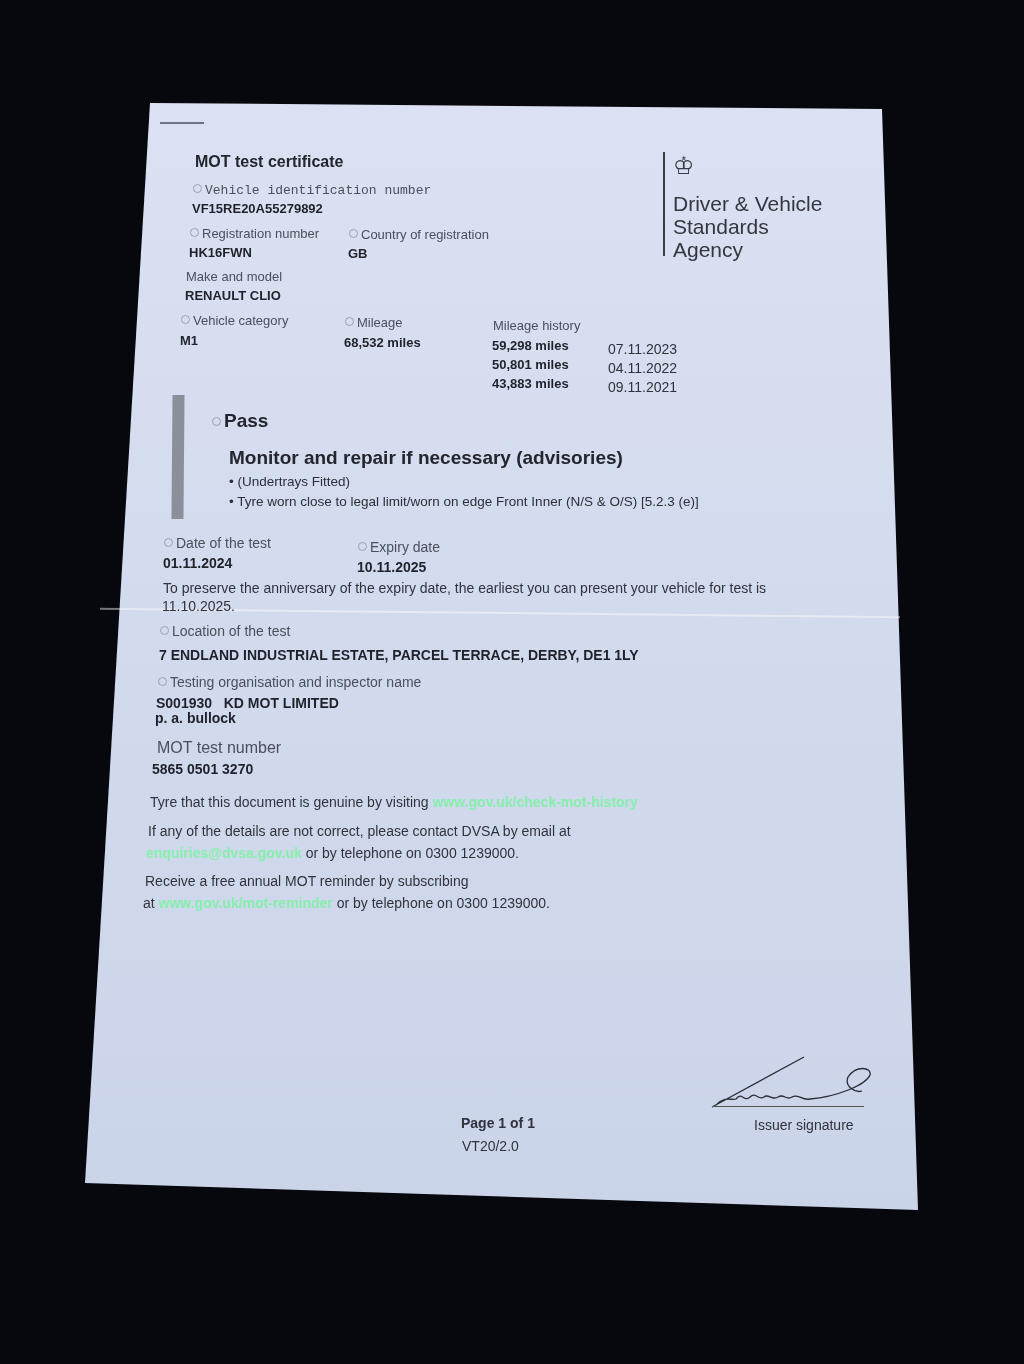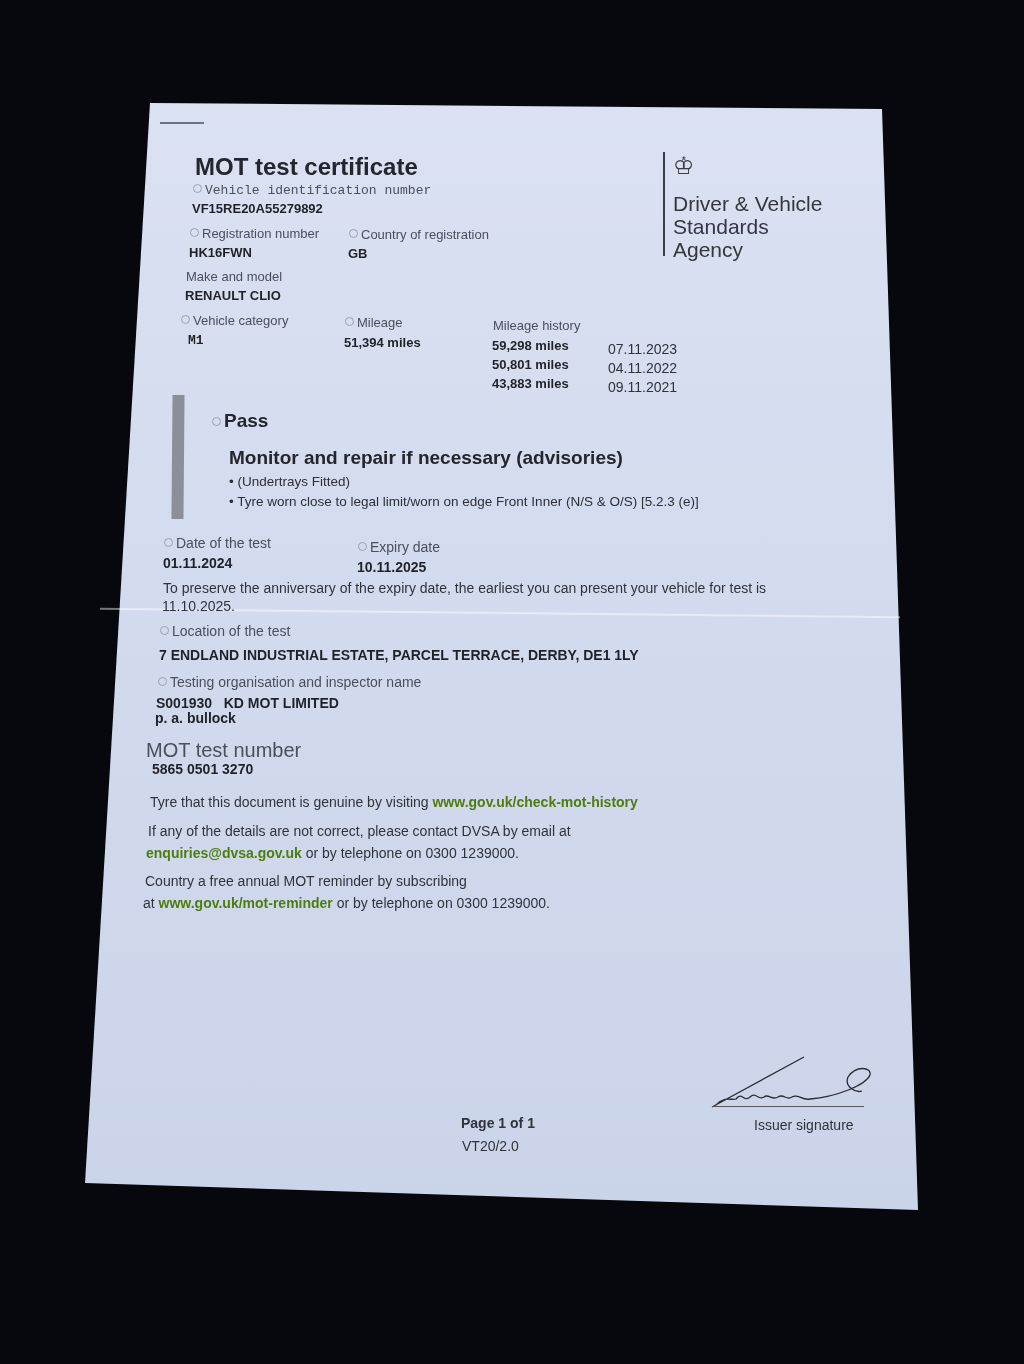--- a/index.html
+++ b/index.html
@@ -22,29 +22,29 @@
     position: absolute; left: 160px; top: 122px; width: 44px; height: 2px;
     background: #6b7486;
   }
   .t { position: absolute; color: #2c2f38; white-space: nowrap; }
   .lbl { font-size: 13px; color: #4a4f5c; }
   .val { font-size: 13px; font-weight: bold; color: #1f222a; }
   .circ {
     display: inline-block; width: 7px; height: 7px; border: 1px solid #9aa1b2;
     border-radius: 50%; margin-right: 3px; vertical-align: 1px;
   }
-  .title { font-size: 24px; font-weight: bold; color: #23262e; }
+  .title { font-size: 16px; font-weight: bold; color: #23262e; }
   .dvsa { font-size: 21px; color: #34373f; line-height: 23px; white-space: normal; width: 200px; }
   .dvsa-bar { position: absolute; left: 663px; top: 152px; width: 2px; height: 104px; background: #3a3d45; }
   .crest { position: absolute; left: 673px; top: 152px; font-size: 24px; color: #3a3d45; }
   .pass-bar { position: absolute; left: 172px; top: 395px; width: 12px; height: 124px; background: #8a8f99; transform: rotate(0.5deg); }
   .h2 { font-size: 19px; font-weight: bold; color: #23262e; }
   .bullet { font-size: 13.5px; color: #2c2f38; }
   .body { font-size: 14px; color: #30333c; }
-  .b { font-weight: bold; color: #4d7c0f; }
+  .b { font-weight: bold; color: #86efac; }
   .sig { position: absolute; left: 706px; top: 1055px; }
   .sig-line { position: absolute; left: 712px; top: 1106px; width: 152px; height: 1px; background: #555; }
 </style>
 </head>
 <body>
 
 <div class="paper"></div>
 <div class="fold"></div>
 <div class="staple"></div>
 
@@ -63,23 +63,23 @@
 
 <div class="t lbl" style="left:190px;top:226px;"><span class="circ"></span><span>Registration number</span></div>
 <div class="t val" style="left:189px;top:245px;">HK16FWN</div>
 <div class="t lbl" style="left:349px;top:227px;"><span class="circ"></span><span>Country of registration</span></div>
 <div class="t val" style="left:348px;top:246px;">GB</div>
 
 <div class="t lbl" style="left:186px;top:269px;">Make and model</div>
 <div class="t val" style="left:185px;top:288px;">RENAULT CLIO</div>
 
 <div class="t lbl" style="left:181px;top:313px;"><span class="circ"></span><span>Vehicle category</span></div>
-<div class="t val" style="left:188px;top:333px;font-family:Liberation Mono, monospace;">M1</div>
+<div class="t val" style="left:180px;top:333px;">M1</div>
 <div class="t lbl" style="left:345px;top:315px;"><span class="circ"></span><span>Mileage</span></div>
-<div class="t val" style="left:344px;top:335px;">51,394 miles</div>
+<div class="t val" style="left:344px;top:335px;">68,532 miles</div>
 
 <div class="t lbl" style="left:493px;top:318px;">Mileage history</div>
 <div class="t val" style="left:492px;top:338px;">59,298 miles</div>
 <div class="t body" style="left:608px;top:341px;">07.11.2023</div>
 <div class="t val" style="left:492px;top:357px;">50,801 miles</div>
 <div class="t body" style="left:608px;top:360px;">04.11.2022</div>
 <div class="t val" style="left:492px;top:376px;">43,883 miles</div>
 <div class="t body" style="left:608px;top:379px;">09.11.2021</div>
 
 <div class="pass-bar"></div>
@@ -95,27 +95,27 @@
 <div class="t body" style="left:163px;top:580px;">To preserve the anniversary of the expiry date, the earliest you can present your vehicle for test is</div>
 <div class="t body" style="left:162px;top:598px;">11.10.2025.</div>
 
 <div class="t lbl" style="left:160px;top:623px;font-size:14px;"><span class="circ"></span><span>Location of the test</span></div>
 <div class="t val" style="left:159px;top:647px;font-size:14px;">7 ENDLAND INDUSTRIAL ESTATE, PARCEL TERRACE, DERBY, DE1 1LY</div>
 
 <div class="t lbl" style="left:158px;top:674px;font-size:14px;"><span class="circ"></span><span>Testing organisation and inspector name</span></div>
 <div class="t val" style="left:156px;top:695px;font-size:14px;"><span>S001930</span>&nbsp;&nbsp;&nbsp;<span>KD MOT LIMITED</span></div>
 <div class="t val" style="left:155px;top:710px;font-size:14px;">p. a. bullock</div>
 
-<div class="t lbl" style="left:146px;top:739px;font-size:20px;text-align:right;">MOT test number</div>
+<div class="t lbl" style="left:157px;top:739px;font-size:16px;text-align:right;">MOT test number</div>
 <div class="t val" style="left:152px;top:761px;font-size:14px;">5865 0501 3270</div>
 
 <div class="t body" style="left:150px;top:794px;"><span>Tyre that this document is genuine by visiting </span><span class="b">www.gov.uk/check-mot-history</span></div>
 <div class="t body" style="left:148px;top:823px;">If any of the details are not correct, please contact DVSA by email at</div>
 <div class="t body" style="left:146px;top:845px;"><span class="b">enquiries@dvsa.gov.uk</span><span> or by telephone on 0300 1239000.</span></div>
-<div class="t body" style="left:145px;top:873px;">Country a free annual MOT reminder by subscribing</div>
+<div class="t body" style="left:145px;top:873px;">Receive a free annual MOT reminder by subscribing</div>
 <div class="t body" style="left:143px;top:895px;"><span>at </span><span class="b">www.gov.uk/mot-reminder</span><span> or by telephone on 0300 1239000.</span></div>
 
 <div class="t body" style="left:461px;top:1115px;font-weight:bold;">Page 1 of 1</div>
 <div class="t body" style="left:462px;top:1138px;">VT20/2.0</div>
 
 <svg class="sig" width="170" height="60" viewBox="0 0 170 60">
   <path d="M6 52 L98 2 M10 50 C20 40,26 46,30 44 C36 36,38 48,44 42 C50 36,52 46,58 42 C62 38,66 46,72 42 C78 38,80 46,86 42 C92 38,96 46,104 44 C130 42,160 30,164 20 C166 12,150 10,142 22 C138 32,150 38,156 36" fill="none" stroke="#2a2d35" stroke-width="1.3"></path>
 </svg>
 <div class="sig-line"></div>
 <div class="t body" style="left:754px;top:1117px;">Issuer signature</div>

